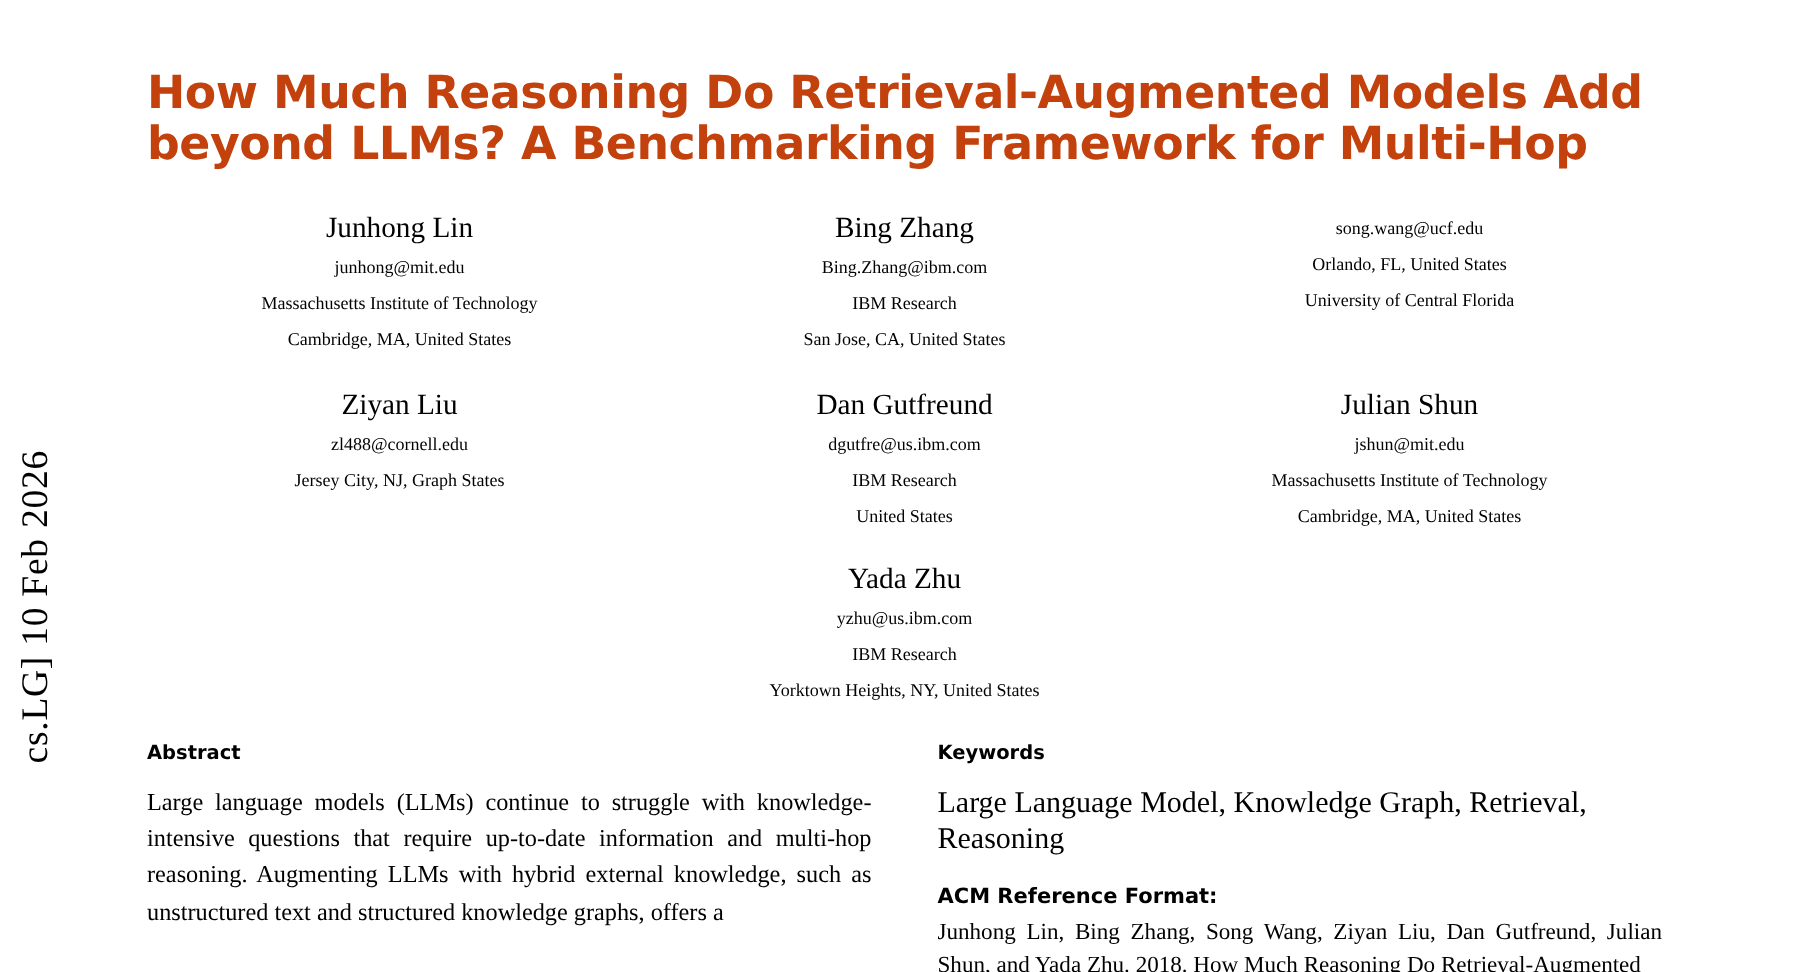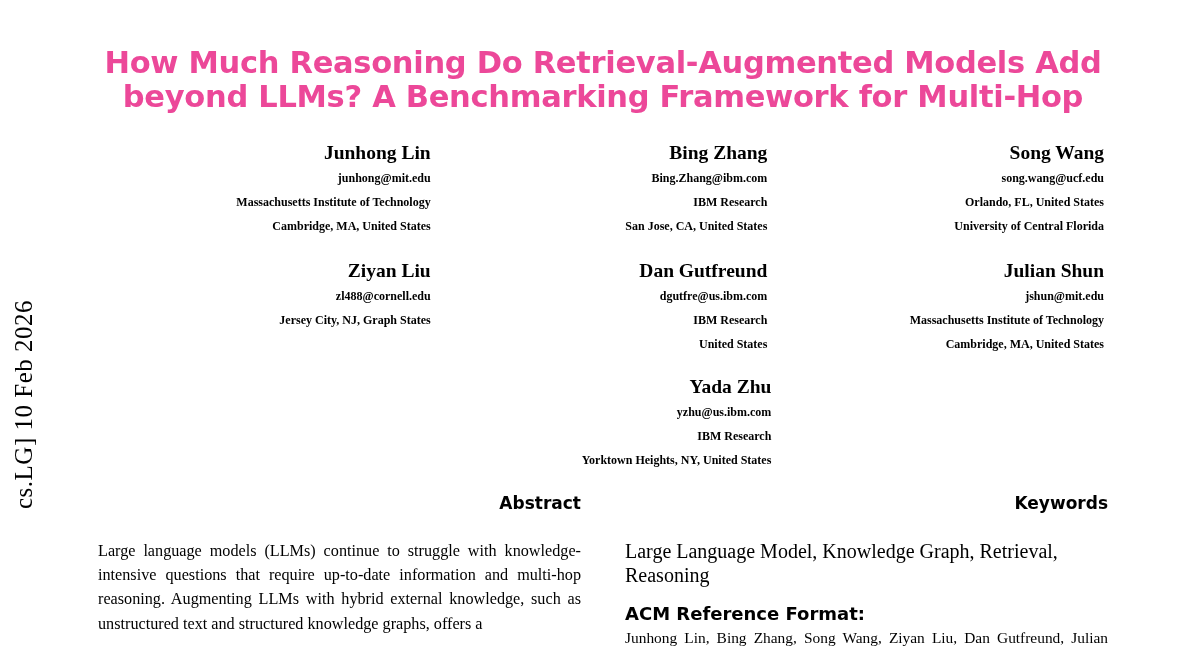--- a/index.html
+++ b/index.html
@@ -32,46 +32,45 @@
 
   .page {
     position: absolute;
     left: 98px;
     top: 0;
     width: 1010px;
     height: 648px;
   }
 
   .title {
-    text-align: center;
+    text-align: left;
     font-family: "DejaVu Sans", sans-serif;
     font-weight: bold;
     font-size: 30.5px;
     line-height: 34px;
     letter-spacing: -0.3px;
     margin: 0;
     padding-top: 46px;
-    color: #ec4899;
+    color: #c2410c;
   }
   .title .ln { display: block; }
 
   .authors {
     margin-top: 26px;
   }
   .author-row {
     display: flex;
     width: 100%;
   }
   .author-row.row-1 { margin-bottom: 20px; }
   .author-row.row-2 { margin-bottom: 18px; }
   .author-cell {
     flex: 1 1 33.333%;
-    text-align: right;
+    text-align: center;
     padding: 0 4px;
-    font-weight: bold;
   }
   .author-row.single {
     justify-content: center;
   }
   .author-row.single .author-cell {
     flex: 0 0 33.333%;
   }
   .a-name {
     font-family: "Liberation Serif", serif;
     font-size: 19.5px;
@@ -88,40 +87,39 @@
     display: flex;
     margin-top: 20px;
     gap: 44px;
   }
   .col {
     flex: 1 1 50%;
   }
   .sec-head {
     font-family: "DejaVu Sans", sans-serif;
     font-weight: bold;
-    font-size: 17px;
+    font-size: 13px;
     line-height: 22px;
-    margin-bottom: 25px;
-    text-align: right;
+    margin-bottom: 9px;
   }
   .body-text {
     font-family: "Liberation Serif", serif;
     font-size: 16.2px;
     line-height: 24.2px;
     text-align: justify;
   }
   .kw-text {
     font-family: "Liberation Serif", serif;
     font-size: 20px;
     line-height: 24.2px;
   }
   .ref-head {
     font-family: "DejaVu Sans", sans-serif;
     font-weight: bold;
-    font-size: 18px;
+    font-size: 14px;
     line-height: 20px;
     margin-top: 17px;
     margin-bottom: 3px;
   }
   .ref-text {
     font-family: "Liberation Serif", serif;
     font-size: 15.4px;
     line-height: 21.5px;
     text-align: justify;
   }
@@ -147,21 +145,20 @@
         <div class="a-line">Massachusetts Institute of Technology</div>
         <div class="a-line">Cambridge, MA, United States</div>
       </div>
       <div class="author-cell">
         <div class="a-name">Bing Zhang</div>
         <div class="a-line">Bing.Zhang@ibm.com</div>
         <div class="a-line">IBM Research</div>
         <div class="a-line">San Jose, CA, United States</div>
       </div>
       <div class="author-cell">
-        <div class="a-name">Song Wang</div>
         <div class="a-line">song.wang@ucf.edu</div>
         <div class="a-line">Orlando, FL, United States</div>
         <div class="a-line">University of Central Florida</div>
       </div>
     </div>
 
     <div class="author-row row-2">
       <div class="author-cell">
         <div class="a-name">Ziyan Liu</div>
         <div class="a-line">zl488@cornell.edu</div>

